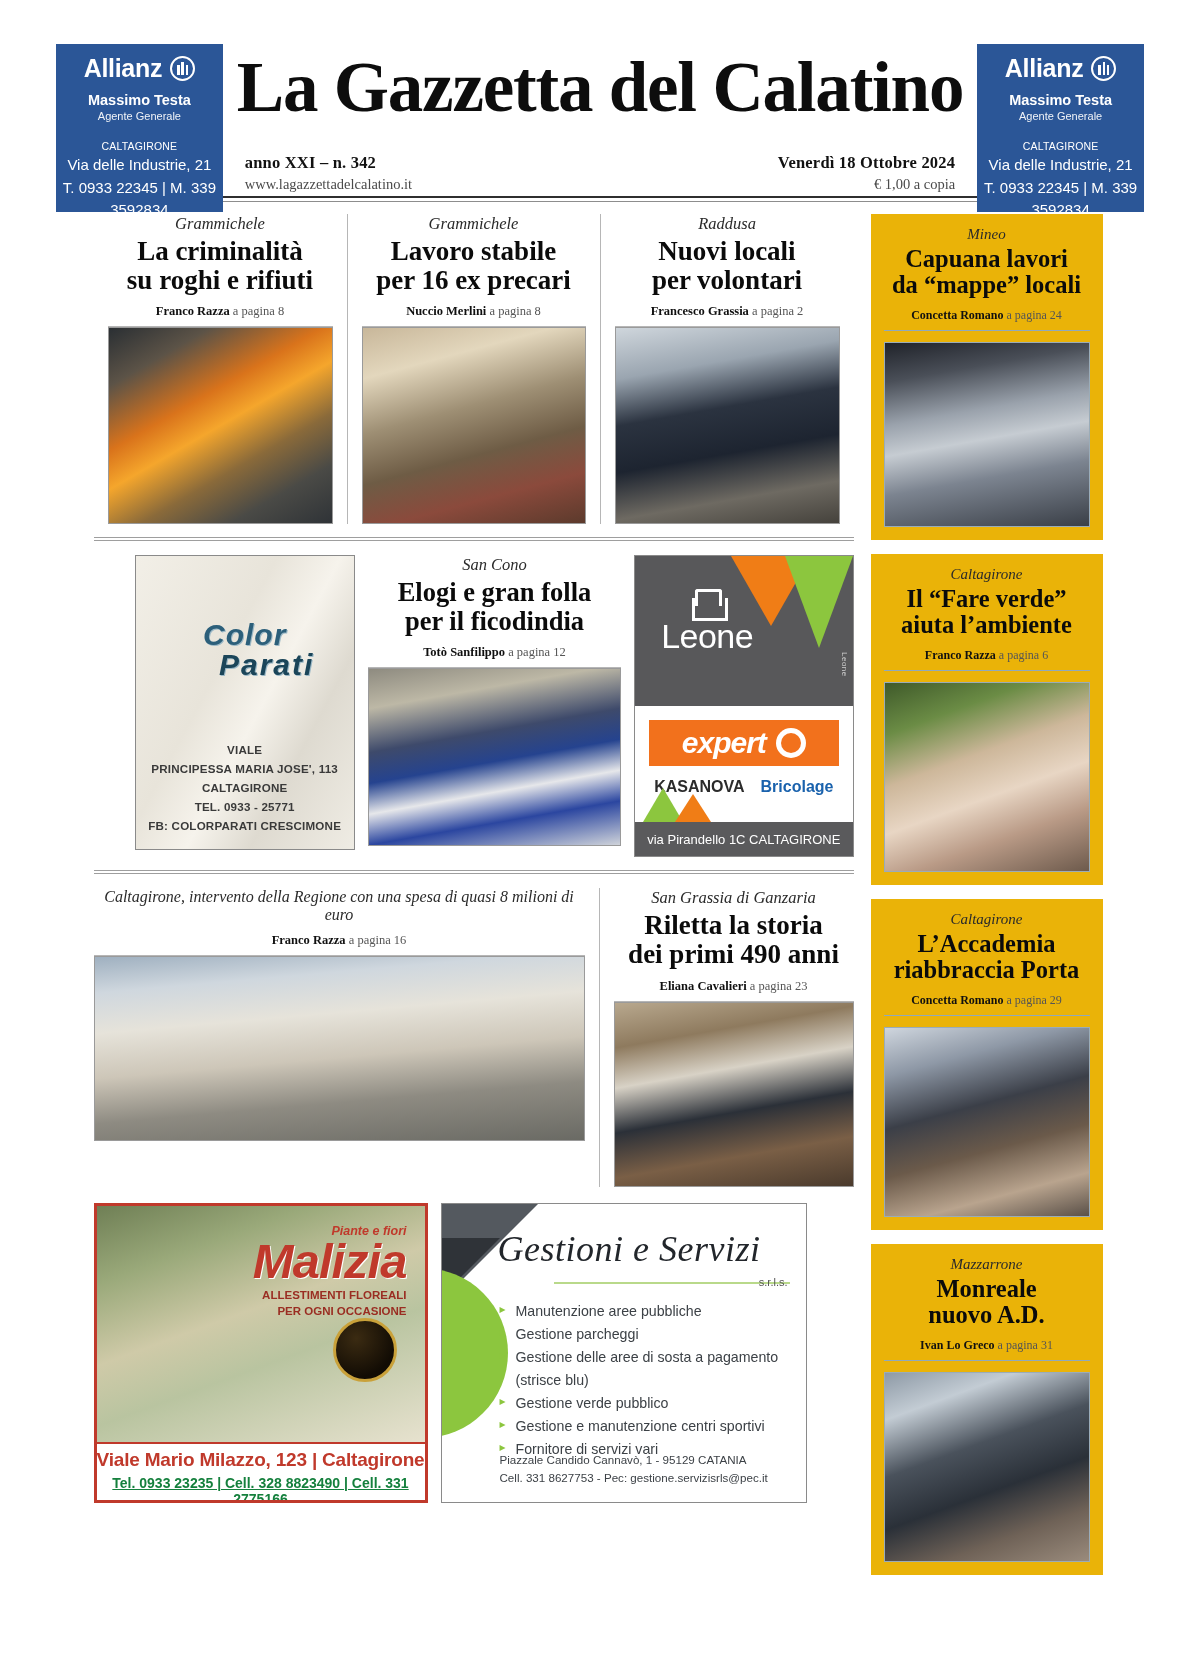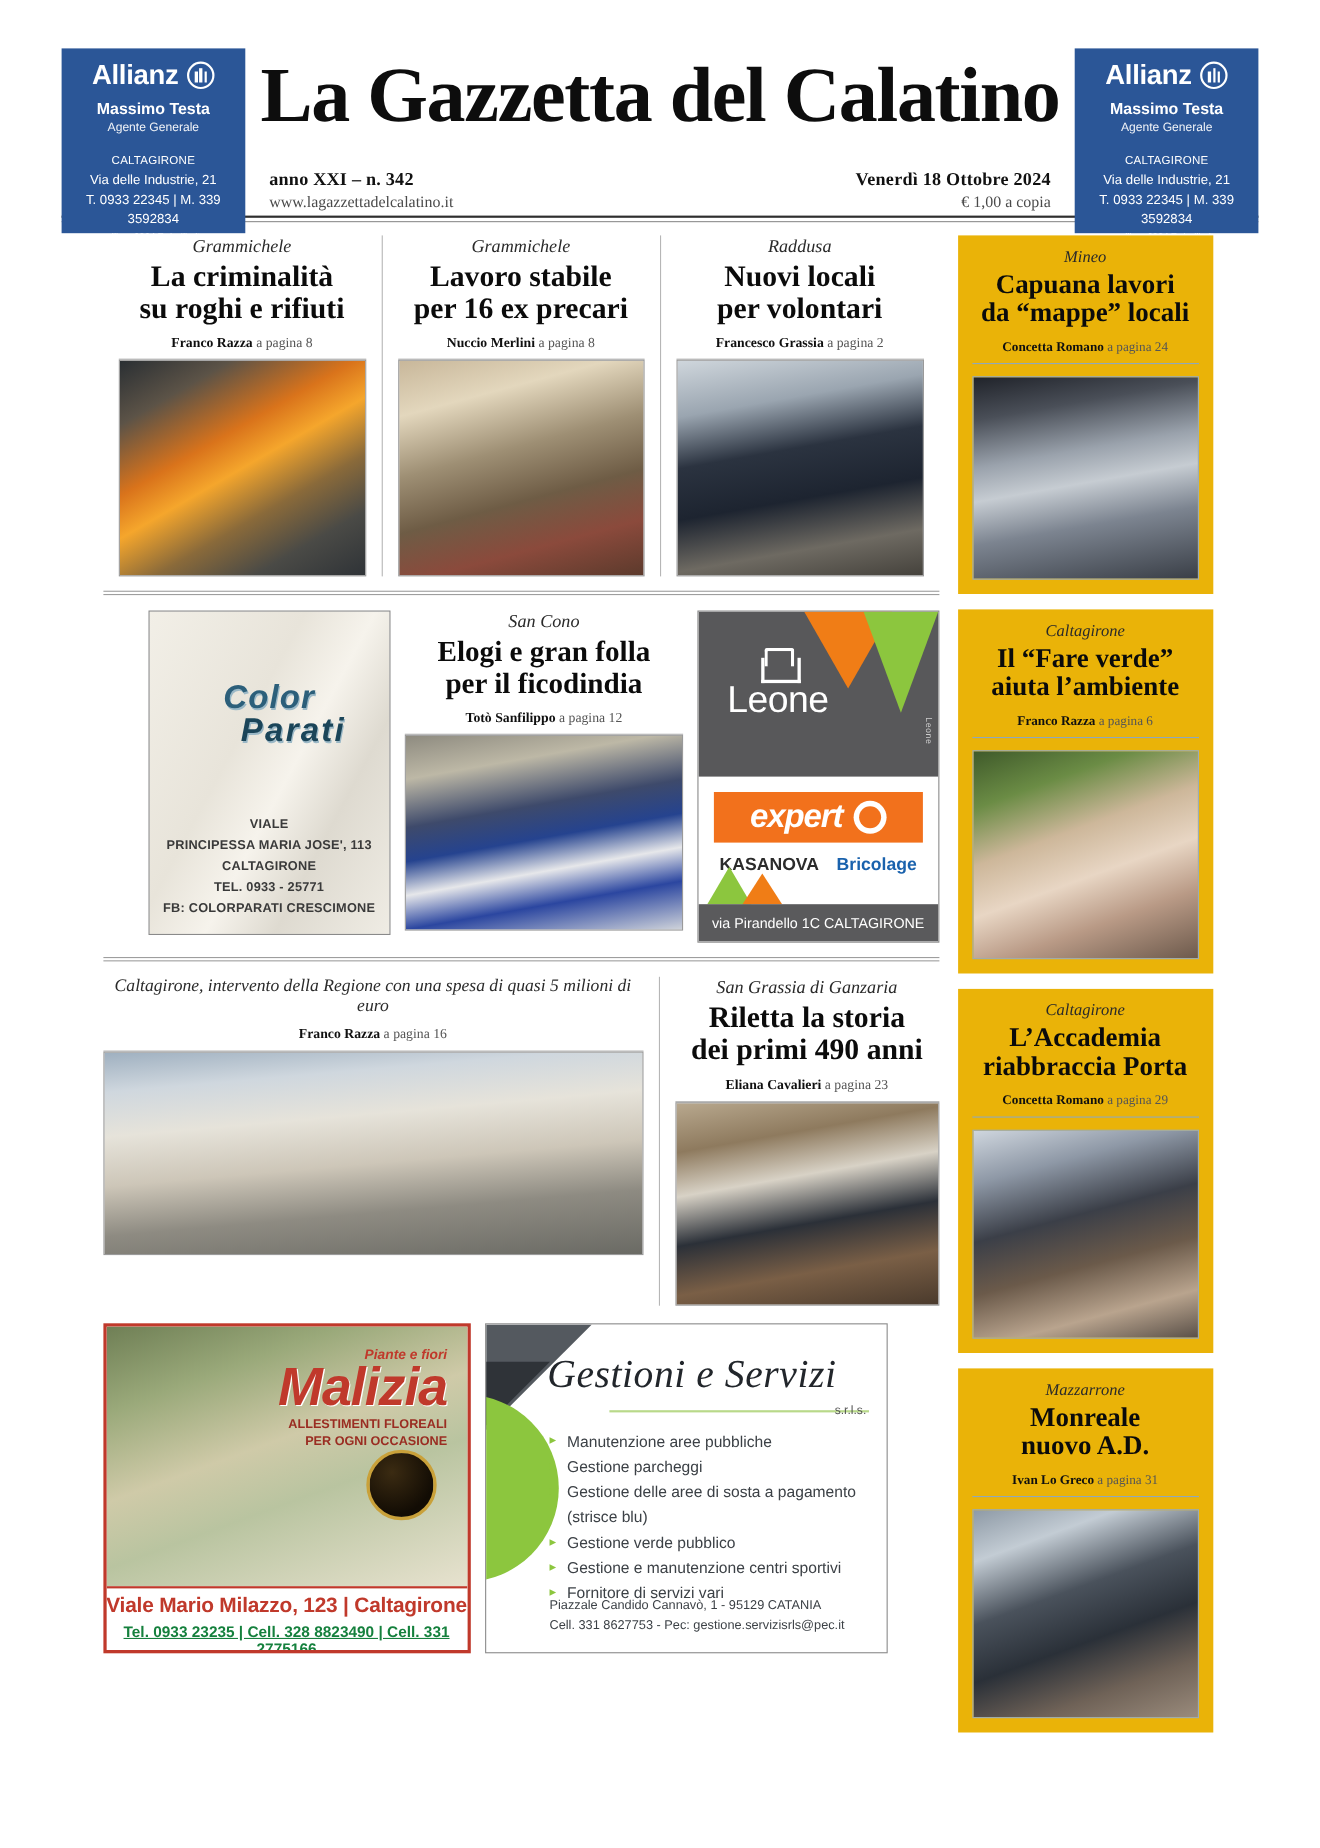--- a/index.html
+++ b/index.html
@@ -28,21 +28,21 @@
   .allianz-mark i {
     content: ""; position: absolute; background: #fff; width: 2.6px; bottom: 4px; top: 4px;
   }
   .allianz-mark::before { left: 5px; top: 7px; }
   .allianz-mark::after  { right: 5px; top: 7px; }
   .allianz-mark i { left: 50%; margin-left: -1.3px; top: 4px; }
   .allianz-agent { font-size: 14.5px; font-weight: bold; margin-top: 9px; }
   .allianz-role { font-size: 11px; margin-top: 2px; opacity: .93; }
   .allianz-rule { width: 86%; height: 1.6px; background: #c9d6ea; margin: 9px 0 8px 0; }
   .allianz-city { font-size: 10.5px; letter-spacing: .2px; line-height: 1.45; }
-  .allianz-line { font-size: 12px; line-height: 1.5; }
+  .allianz-line { font-size: 15px; line-height: 1.5; }
   .allianz-mail { font-size: 8.8px; line-height: 1.6; }
 
   .masthead-center { flex: 1; padding: 0 14px; text-align: center; position: relative; }
   .paper-title {
     font-family: "Liberation Serif", serif; font-weight: bold;
     font-size: 71px; letter-spacing: -1.2px; line-height: 1.05;
     color: #0d0d0d; white-space: nowrap; margin-top: 6px;
   }
   .masthead-meta { display: flex; justify-content: space-between; align-items: flex-end;
      margin-top: 28px; padding: 0 8px; }
@@ -351,21 +351,21 @@
           <div class="leone-green"></div>
           <div class="leone-orange2"></div>
           <div class="leone-foot">via Pirandello 1C CALTAGIRONE</div>
         </div>
       </div>
 
       <div class="hr-sect2"></div>
 
       <div class="row3">
         <div class="stadio">
-          <div class="kicker">Caltagirone, intervento della Regione con una spesa di quasi 5 milioni di euro</div>
+          <div class="kicker">Caltagirone, intervento della Regione con una spesa di quasi 8 milioni di euro</div>
           <div class="byline">
             <b>Franco Razza</b>
             <span>a pagina 16</span>
           </div>
           <div class="photo ph-stadio"></div>
         </div>
 
         <div class="ganzaria">
           <div class="kicker">San Grassia di Ganzaria</div>
           <div class="headline">

